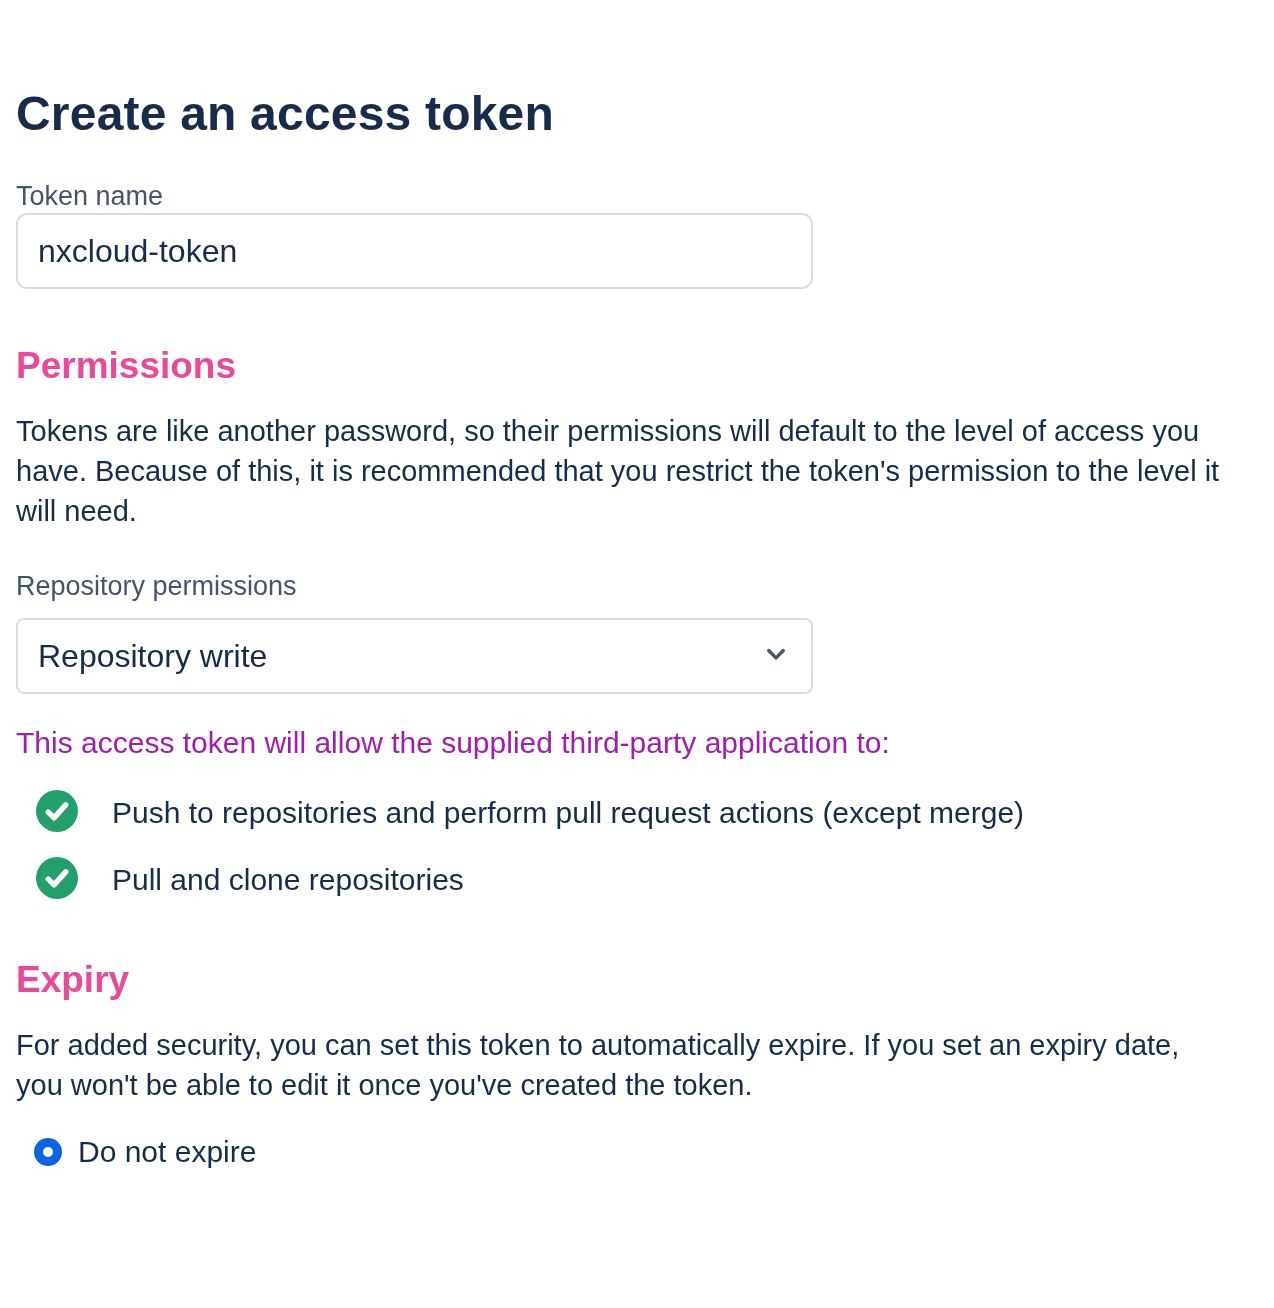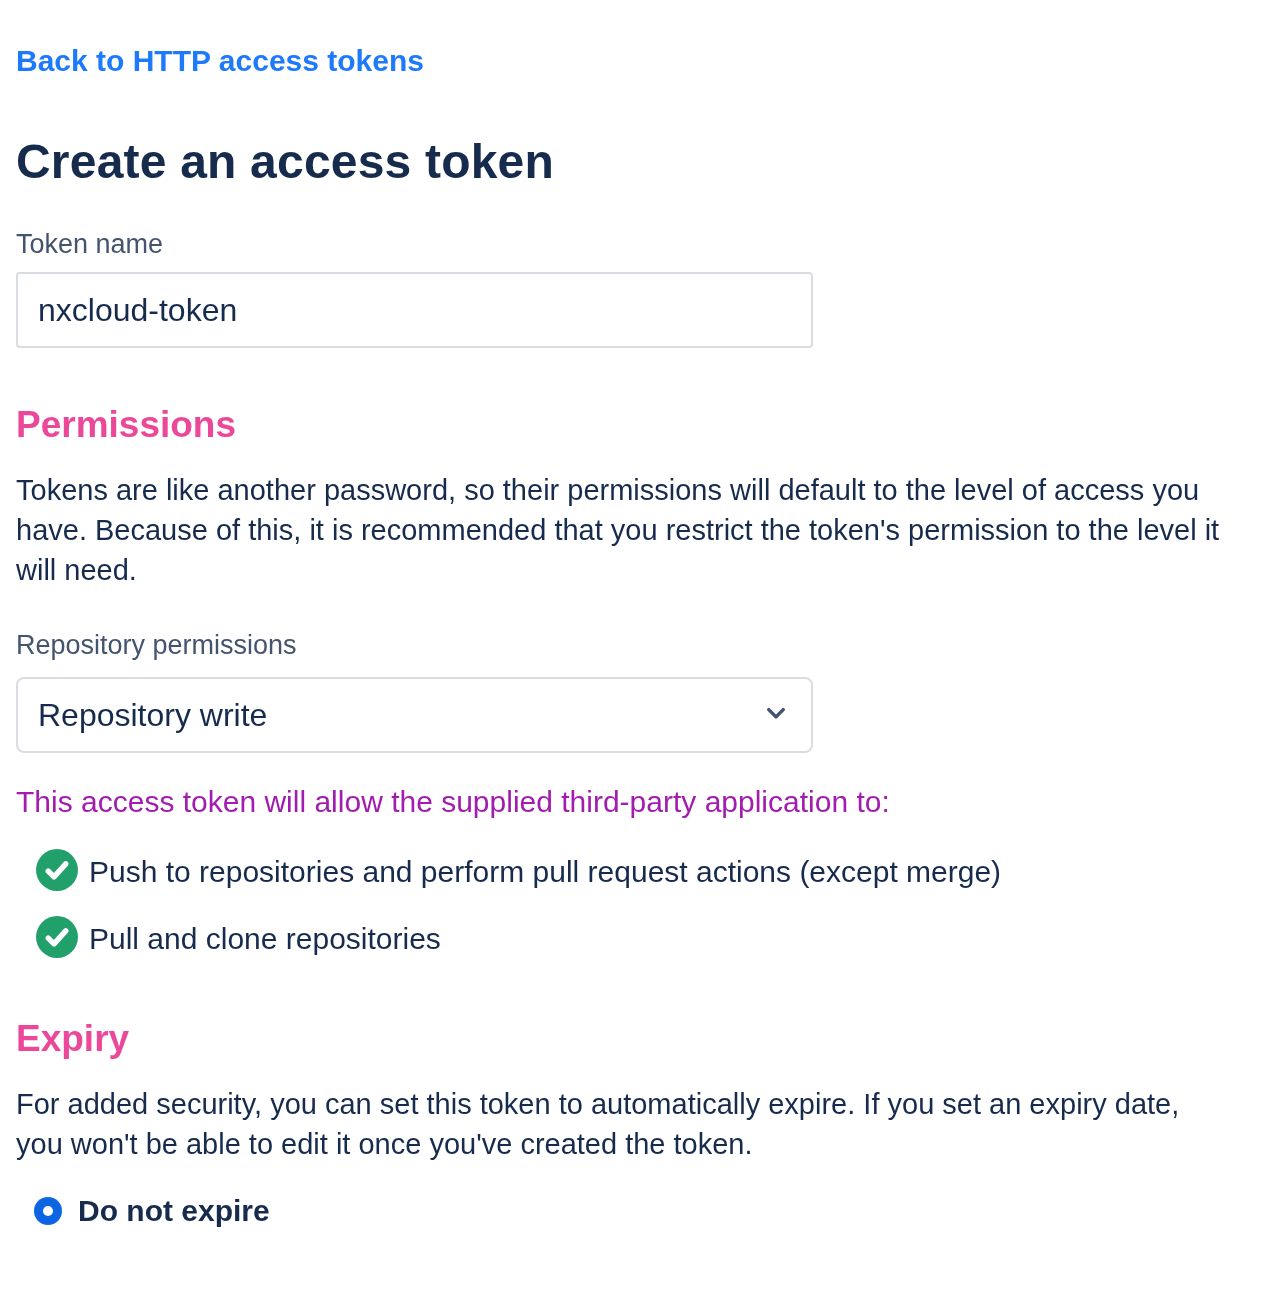--- a/index.html
+++ b/index.html
@@ -15,42 +15,42 @@
   .back-link {
     display: inline-block;
     color: #1D7AFC;
     font-size: 30px;
     font-weight: 700;
     text-decoration: none;
     cursor: pointer;
   }
 
   h1.page-title {
-    margin-top: 56px;
+    margin-top: 42px;
     font-size: 48px;
     font-weight: 600;
     color: #172B4D;
     letter-spacing: 0.2px;
   }
 
   .field-label {
     display: block;
     margin-top: 40px;
     font-size: 27px;
     font-weight: 400;
     color: #44546F;
   }
 
   .text-input {
     display: block;
-    margin-top: 12px;
+    margin-top: 1px;
     width: 797px;
     height: 76px;
     border: 2px solid #D9DDE3;
-    border-radius: 4px;
+    border-radius: 11px;
     background: #ffffff;
     font-family: inherit;
     font-size: 32px;
     color: #172B4D;
     padding: 0 20px;
     outline: none;
   }
 
   h2.section-heading {
     margin-top: 56px;
@@ -92,21 +92,21 @@
   }
 
   ul.capability-list {
     list-style: none;
     margin-top: 30px;
     padding-left: 20px;
   }
   ul.capability-list li {
     display: flex;
     align-items: center;
-    gap: 11px;
+    gap: 34px;
     margin-bottom: 21px;
   }
   .check-circle { flex: 0 0 auto; display: block; }
   .capability-text { font-size: 30px; color: #172B4D; }
 
   .radio-group { margin-top: 30px; padding-left: 18px; }
   .radio-row {
     display: flex;
     align-items: center;
     gap: 16px;
@@ -126,28 +126,27 @@
   .radio-row.selected .radio-control {
     border: none;
     background: #0C66E4;
   }
   .radio-dot {
     width: 10px; height: 10px;
     border-radius: 50%;
     background: transparent;
   }
   .radio-row.selected .radio-dot { background: #ffffff; }
-  .radio-label { font-size: 30px; color: #172B4D; font-weight: bold; }
+  .radio-label { font-size: 30px; color: #172B4D; }
 </style>
 </head>
 <body>
 
 <div class="page">
 
-  <a class="back-link" href="#">Back to HTTP access tokens</a>
 
   <h1 class="page-title">Create an access token</h1>
 
   <label class="field-label">Token name</label>
   <input class="text-input" type="text" value="nxcloud-token" style="">
 
   <h2 class="section-heading">Permissions</h2>
   <p class="body-text">Tokens are like another password, so their permissions will default to the level of access you have. Because of this, it is recommended that you restrict the token's permission to the level it will need.</p>
 
   <label class="field-label">Repository permissions</label>

